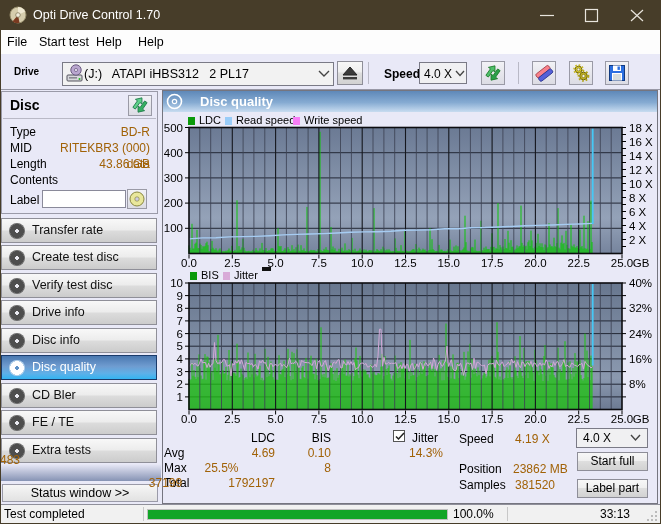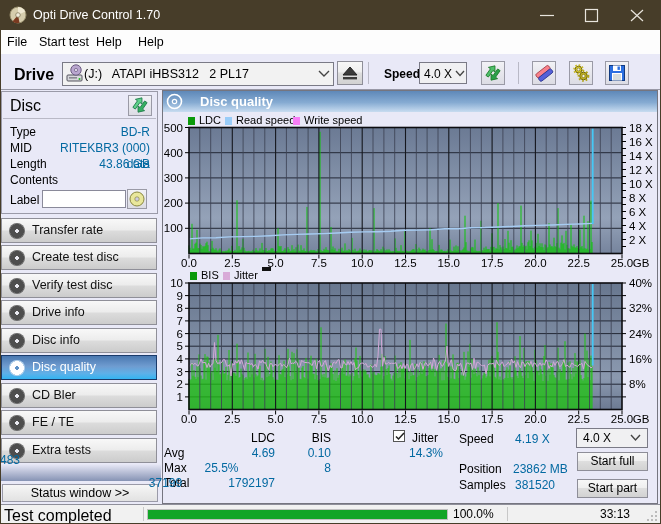--- a/index.html
+++ b/index.html
@@ -1,17 +1,17 @@
 <!DOCTYPE html>
 <html><head><meta charset="utf-8"><style>
 *{margin:0;padding:0;box-sizing:border-box}
 html,body{width:661px;height:524px;overflow:hidden;background:#e9e9f7;
 font-family:"Liberation Sans",sans-serif;font-size:12px;color:#000;position:relative}
 .abs{position:absolute}
-.blue{color:#0369a1}
+.blue{color:#a16207}
 .btn3d{background:linear-gradient(180deg,#f7f7f7 0%,#efefef 45%,#dedede 50%,#d2d2d2 100%);border:1px solid #8e8e98}
 .sbtn{position:absolute;left:1px;width:156px;height:25px;border:1px solid #8f8f98;
 background:linear-gradient(180deg,#f8f8f8 0%,#ececec 48%,#dcdcdc 52%,#cccccc 100%);
 font-size:12.5px;line-height:23px;padding-left:30px;color:#111}
 .sico{position:absolute;left:7px;top:4px;width:16px;height:16px;border-radius:50%;
 background:radial-gradient(circle at 50% 50%, #e9e9f0 0 15%, #4e4e4e 16% 60%, #6a6a6a 61% 78%, #4e4e4e 79% 100%)}
 .tbtn{position:absolute;top:61px;width:24px;height:24px;border:1px solid #9a9aa6;background:linear-gradient(180deg,#f2f2f6,#dcdce4)}
 </style></head><body>
 
 <div class="abs" style="left:0;top:0;width:661px;height:30px;background:#473d29"></div>
@@ -29,21 +29,21 @@
  <path d="M106 10l12 11M118 10l-12 11" stroke="#e9e5dd" stroke-width="1.2"></path>
 </svg>
 
 <div class="abs" style="left:0;top:30px;width:661px;height:24px;background:#fdfdfd"></div>
 <div class="abs" style="left:7px;top:35px;font-size:12.5px">File</div>
 <div class="abs" style="left:39px;top:35px;font-size:12.5px">Start test</div>
 <div class="abs" style="left:96px;top:35px;font-size:12.5px">Help</div>
 <div class="abs" style="left:138px;top:35px;font-size:12.5px">Help</div>
 
 <div class="abs" style="left:0;top:54px;width:661px;height:36px;background:#e9e9f7"></div>
-<div class="abs" style="left:14px;top:66px;font-weight:bold;font-size:16px">Drive</div>
+<div class="abs" style="left:14px;top:66px;font-weight:bold;font-size:10px">Drive</div>
 
 <div class="abs" style="left:62px;top:62px;width:272px;height:24px;background:#f2f2f2;border:1px solid #7a7a86"></div>
 <svg class="abs" style="left:66px;top:64px" width="18" height="20" viewBox="0 0 18 20">
   <rect x="1" y="11" width="15" height="6" rx="1" fill="#d8d8dc" stroke="#55555f"></rect>
   <rect x="3" y="13" width="8" height="1.6" fill="#8a8a92"></rect>
   <circle cx="13.5" cy="15" r="1" fill="#27b427"></circle>
   <circle cx="10" cy="6" r="5.2" fill="#b9a6cf" stroke="#6a5a80"></circle>
   <circle cx="10" cy="6" r="1.6" fill="#e6e0f0" stroke="#6a5a80" stroke-width="0.7"></circle>
 </svg>
 <div class="abs" style="left:84px;top:67px;font-size:12.5px">(J:)&nbsp;&nbsp; ATAPI iHBS312&nbsp;&nbsp; 2 PL17</div>
@@ -96,21 +96,21 @@
 <svg class="abs" style="left:608px;top:64px" width="18" height="18" viewBox="0 0 18 18">
  <rect x="1.5" y="1.5" width="15" height="15" fill="#2b6fe0" stroke="#123a80"></rect>
  <rect x="5" y="1.5" width="8" height="5.5" fill="#fff"></rect>
  <rect x="9.5" y="2.5" width="2.4" height="3.4" fill="#2b6fe0"></rect>
  <rect x="4" y="9" width="10" height="7.5" fill="#fff"></rect>
  <path d="M5 11h8M5 13h8M5 15h8" stroke="#9aa" stroke-width="0.8"></path>
 </svg>
 
 <div class="abs" style="left:0;top:89px;width:661px;height:1px;background:#9898a6"></div>
 <div class="abs" style="left:1px;top:91px;width:157px;height:123px;background:#e9e9f7;border:1px solid #9a9aa8"></div>
-<div class="abs" style="left:10px;top:97px;font-weight:normal;font-size:16px">Disc</div>
+<div class="abs" style="left:10px;top:97px;font-weight:bold;font-size:14px">Disc</div>
 <div class="tbtn" style="left:128px;top:95px;width:24px;height:21px"></div>
 <svg class="abs" style="left:131px;top:96px" width="18" height="18" viewBox="0 0 18 18">
  <g transform="rotate(35 9 9)">
  <path d="M4.5 15V7l-2.5 0 4.5-5 3.5 5H7.5v8z" fill="#5fd08a" stroke="#1d7a4a" stroke-width="0.8"></path>
  <path d="M13.5 3v8h2.5l-4.5 5-3.5-5h2.5V3z" fill="#35b060" stroke="#1d7a4a" stroke-width="0.8"></path>
  </g>
 </svg>
 <div class="abs" style="left:3px;top:118px;width:153px;height:1px;background:#b9b9c6"></div>
 <div class="abs" style="left:10px;top:125px">Type</div>
 <div class="abs blue" style="left:0;top:125px;width:150px;text-align:right">BD-R</div>
@@ -272,25 +272,25 @@
 <div class="abs blue" style="left:513px;top:462px">23862 MB</div>
 <div class="abs" style="left:459px;top:478px">Samples</div>
 <div class="abs blue" style="left:515px;top:478px">381520</div>
 
 <div class="abs" style="left:576px;top:428px;width:72px;height:20px;background:#f0f0f2;border:1px solid #7a7a86"></div>
 <div class="abs" style="left:583px;top:431px">4.0 X</div>
 <svg class="abs" style="left:630px;top:434px" width="11" height="8" viewBox="0 0 11 8">
     <path d="M1 1l4.5 5L10 1" stroke="#444" stroke-width="1.4" fill="none"></path>
   </svg>
 <div class="btn3d abs" style="left:577px;top:452px;width:71px;height:19px;text-align:center;line-height:17px">Start full</div>
-<div class="btn3d abs" style="left:577px;top:479px;width:71px;height:19px;text-align:center;line-height:17px">Start part</div>
+<div class="btn3d abs" style="left:577px;top:479px;width:71px;height:19px;text-align:center;line-height:17px">Label part</div>
 
 <div class="abs" style="left:0;top:504px;width:661px;height:1px;background:#8f8f9a"></div>
 <div class="abs" style="left:0;top:505px;width:661px;height:18px;background:#f1f1f1"></div>
-<div class="abs" style="left:4px;top:507px;font-size:16px">Test completed</div>
+<div class="abs" style="left:4px;top:507px;font-size:12px">Test completed</div>
 <div class="abs" style="left:143px;top:507px;width:1px;height:14px;background:#c8c8c8"></div>
 <div class="abs" style="left:147px;top:509px;width:301px;height:11px;background:#12a527;border:1px solid #c0c0c0"></div>
 <div class="abs" style="left:453px;top:507px">100.0%</div>
 <div class="abs" style="left:507px;top:507px;width:1px;height:14px;background:#c8c8c8"></div>
 <div class="abs" style="left:0;top:507px;width:630px;text-align:right">33:13</div>
 <svg class="abs" style="left:646px;top:510px" width="12" height="12" viewBox="0 0 12 12">
  <circle cx="10" cy="2" r="1" fill="#aaa"></circle>
     <circle cx="10" cy="6" r="1" fill="#aaa"></circle>
     <circle cx="10" cy="10" r="1" fill="#aaa"></circle>
  <circle cx="6" cy="6" r="1" fill="#aaa"></circle>

